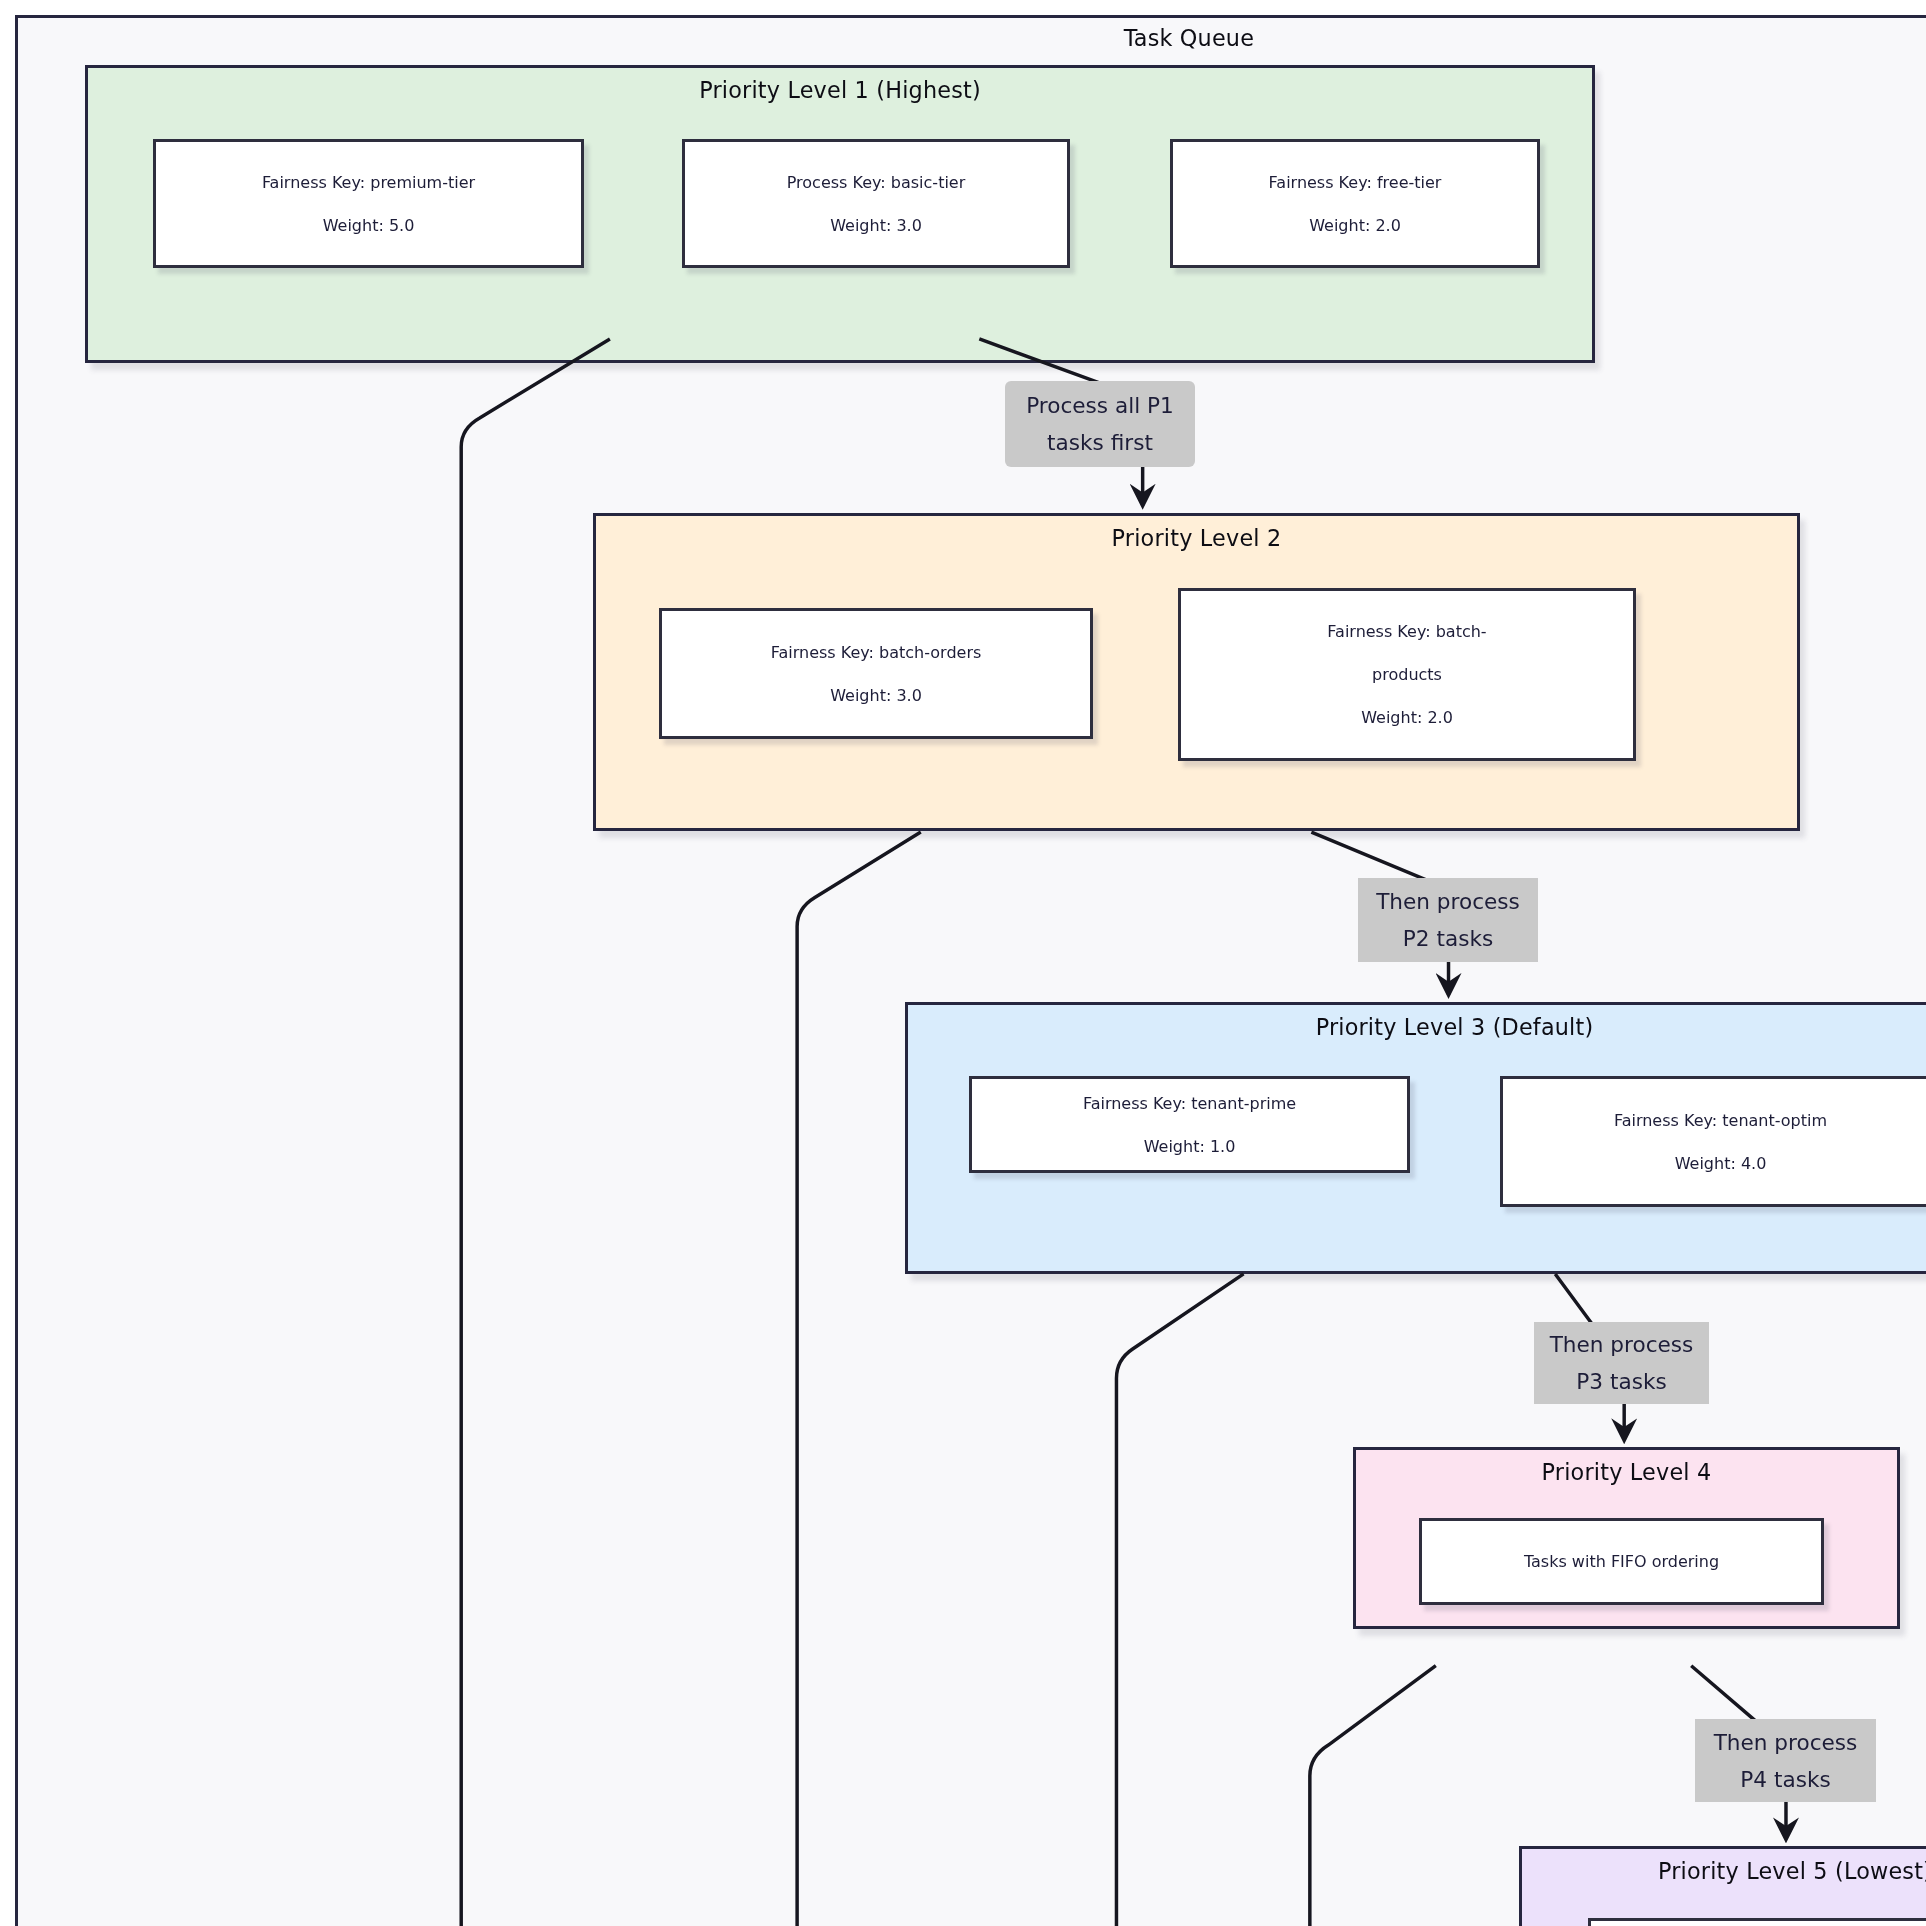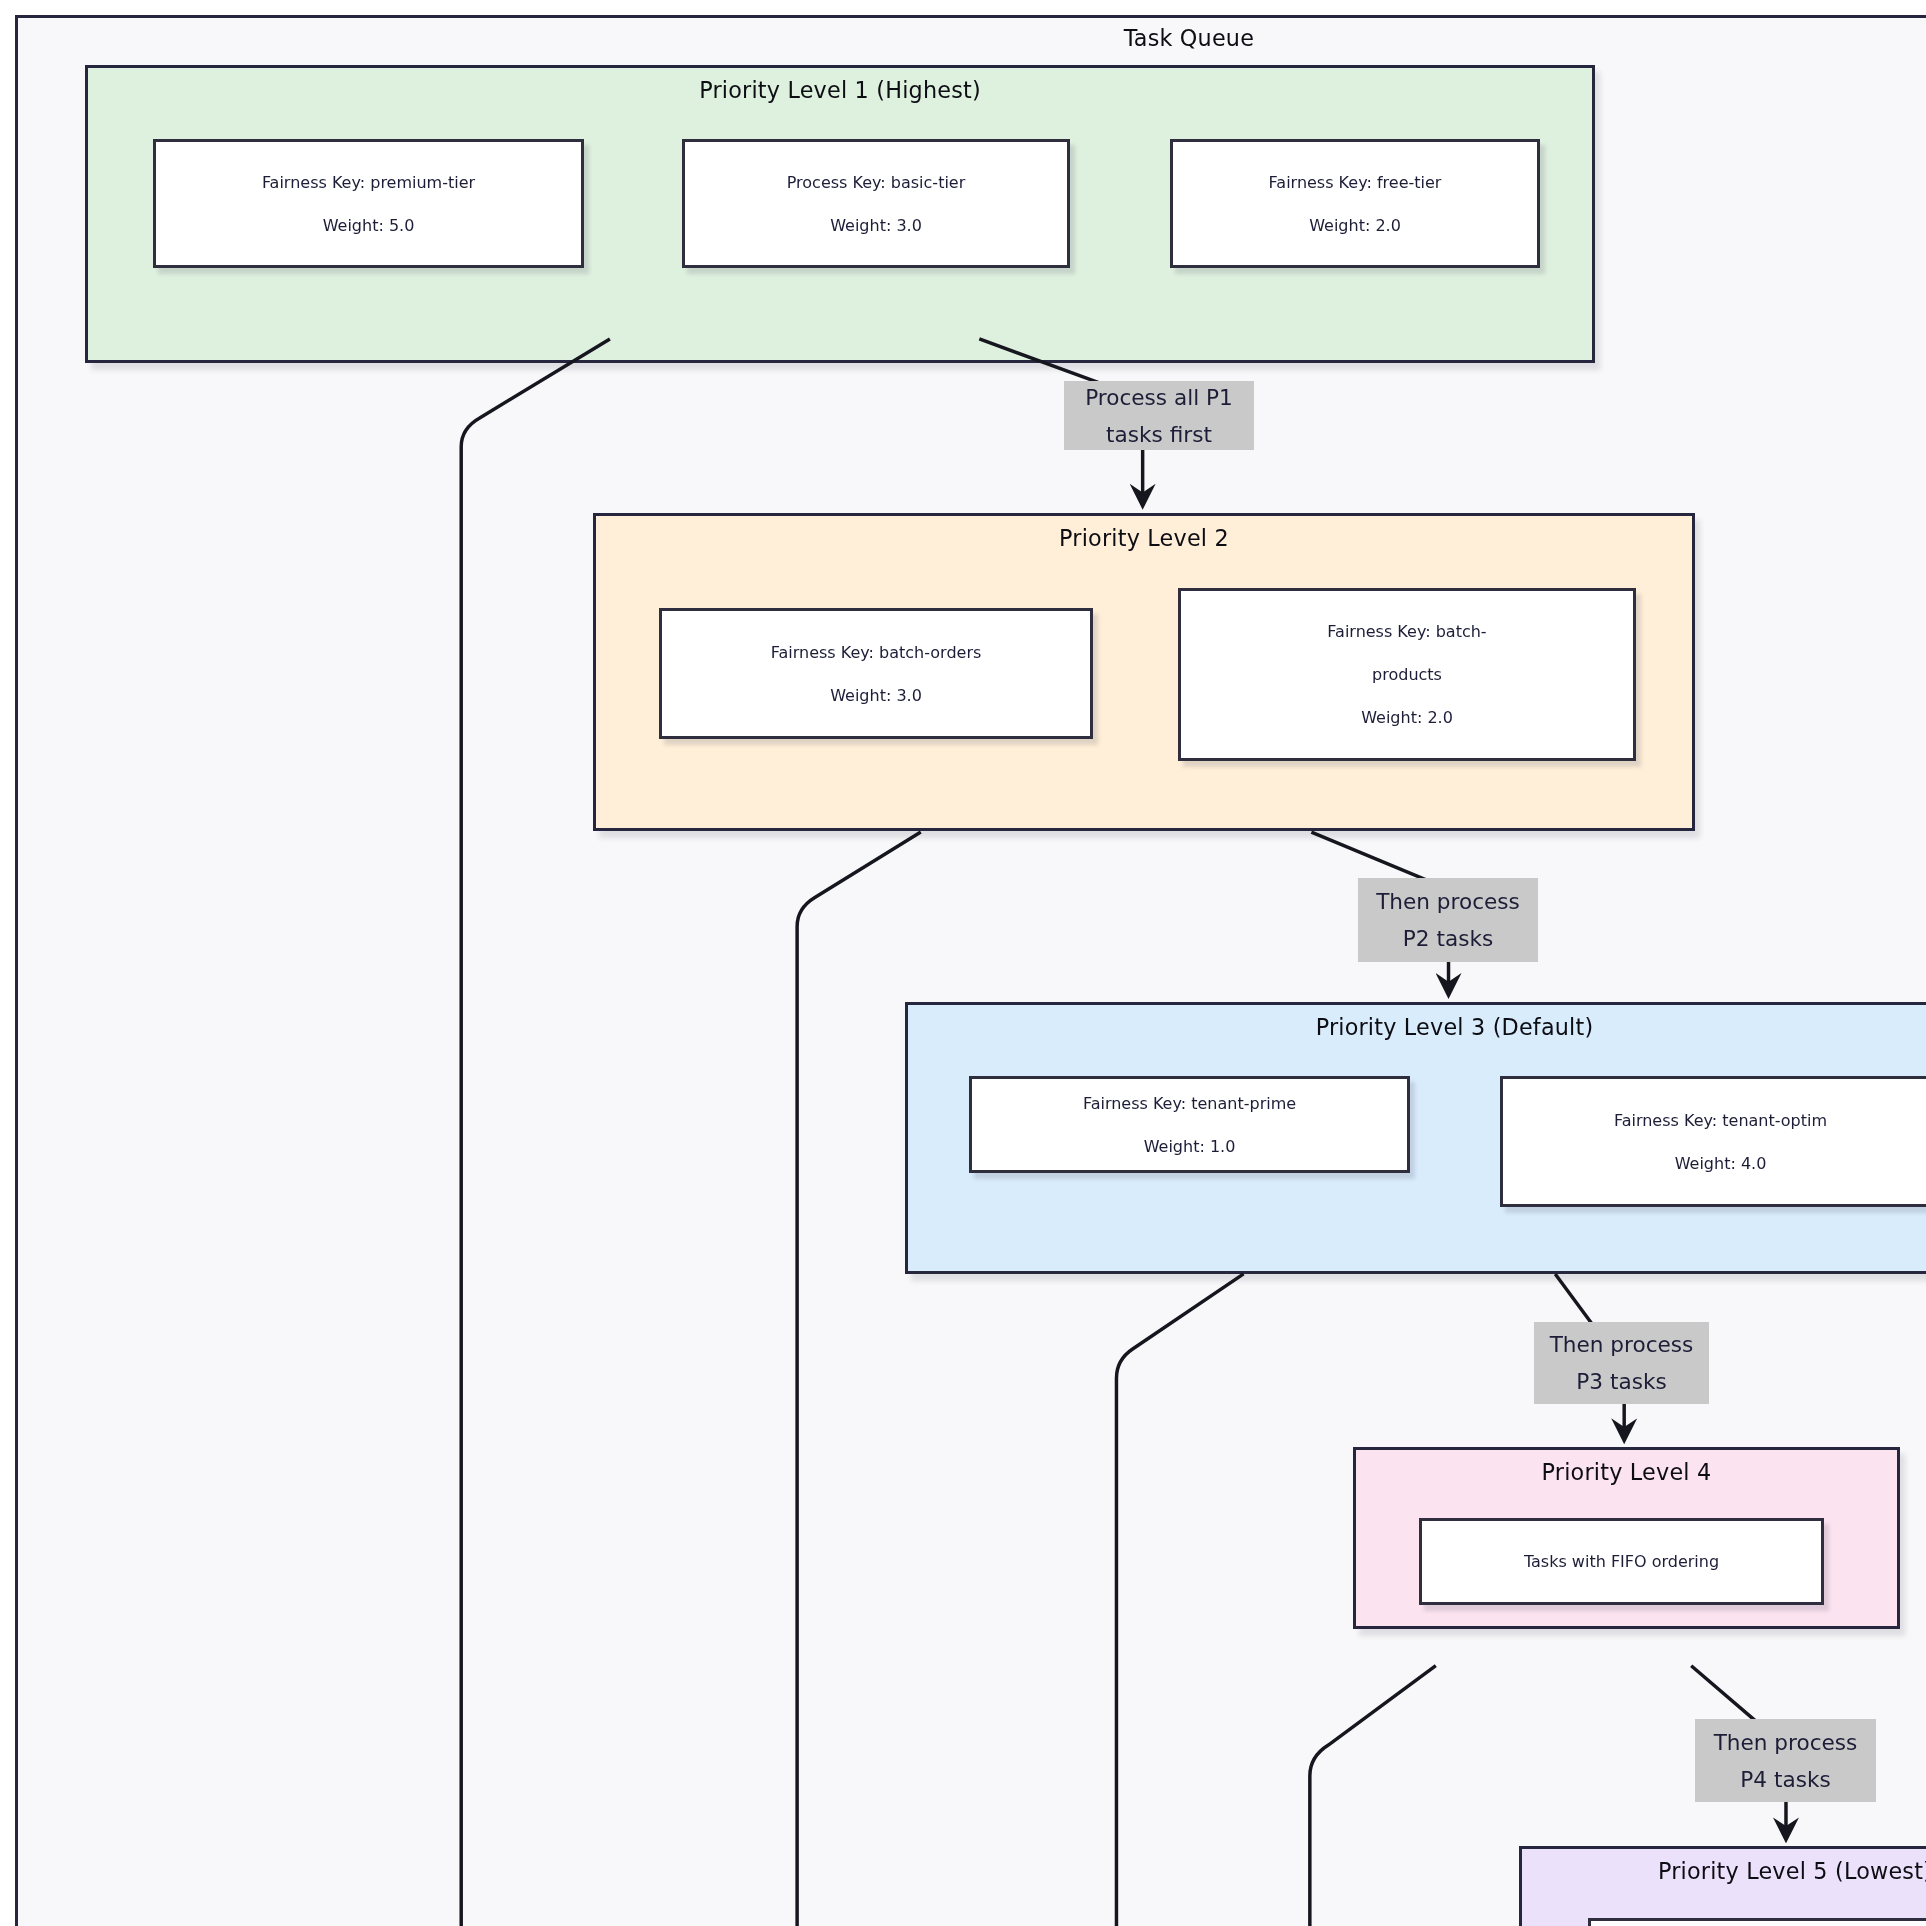--- a/index.html
+++ b/index.html
@@ -10,21 +10,21 @@
     background:var(--canvas-bg,#ffffff);
     font-family:"DejaVu Sans","Liberation Sans",sans-serif;
     color:var(--text-color,#1d1d38);
     overflow:hidden;
   }
   
   .cluster{position:absolute;box-sizing:border-box;border:3.9px solid var(--container-border,#26263f);}
   .shadowed{box-shadow:6.2px 7px 5.4px rgba(70,70,95,0.14);}
   .container{left:15.4px;top:15.4px;width:2347px;height:2101px;background:var(--container-bg,#f8f8fa);z-index:1;}
   .p1{left:85px;top:65px;width:1510px;height:298px;background:var(--p1-bg,#def0de);z-index:2;}
-  .p2{left:593px;top:513px;width:1102px;height:318px;background:var(--p2-bg,#ffefd8);z-index:2;}
+  .p2{left:593px;top:513px;width:1207px;height:318px;background:var(--p2-bg,#ffefd8);z-index:2;}
   .p3{left:905px;top:1002px;width:1099px;height:272px;background:var(--p3-bg,#d9ecfc);z-index:2;}
   .p4{left:1353px;top:1447px;width:547px;height:182px;background:var(--p4-bg,#fce3f0);z-index:2;}
   .p5{left:1519px;top:1846px;width:552px;height:225px;background:var(--p5-bg,#ece1fb);z-index:2;}
   .cluster-title{
     position:absolute;left:0;right:0;top:8.5px;
     text-align:center;font-size:22.3px;font-weight:500;
     color:var(--title-color,#0d0d14);letter-spacing:0.2px;
   }
   .container > .cluster-title{top:7px;}
   
@@ -51,21 +51,21 @@
   svg.edges path.edge{fill:none;stroke:var(--edge-color,#16161f);stroke-width:9px;}
   svg.edges .ah{fill:var(--edge-color,#16161f);}
   
   .edge-label{
     position:absolute;box-sizing:border-box;z-index:6;
     background:var(--edge-label-bg,#c9c9c9);
     display:flex;flex-direction:column;justify-content:center;align-items:center;
     text-align:center;font-size:21.6px;line-height:37px;
     color:var(--text-color,#1d1d38);
   }
-  .l1{left:1064px;top:381px;width:190px;height:69px;}
+  .l1{left:1005px;top:381px;width:190px;height:86px;border-radius:6px;}
   .l2{left:1358px;top:878px;width:180px;height:84px;}
   .l3{left:1534px;top:1322px;width:175px;height:82px;}
   .l4{left:1695px;top:1719px;width:181px;height:83px;}
 </style>
 </head>
 <body>
 
 <div class="canvas">
 
   <div class="cluster container shadowed">

